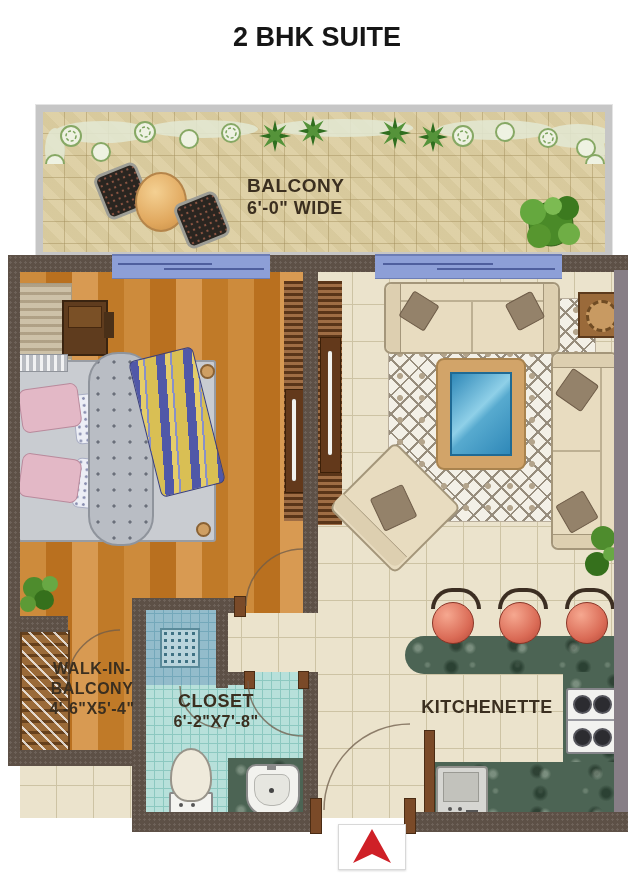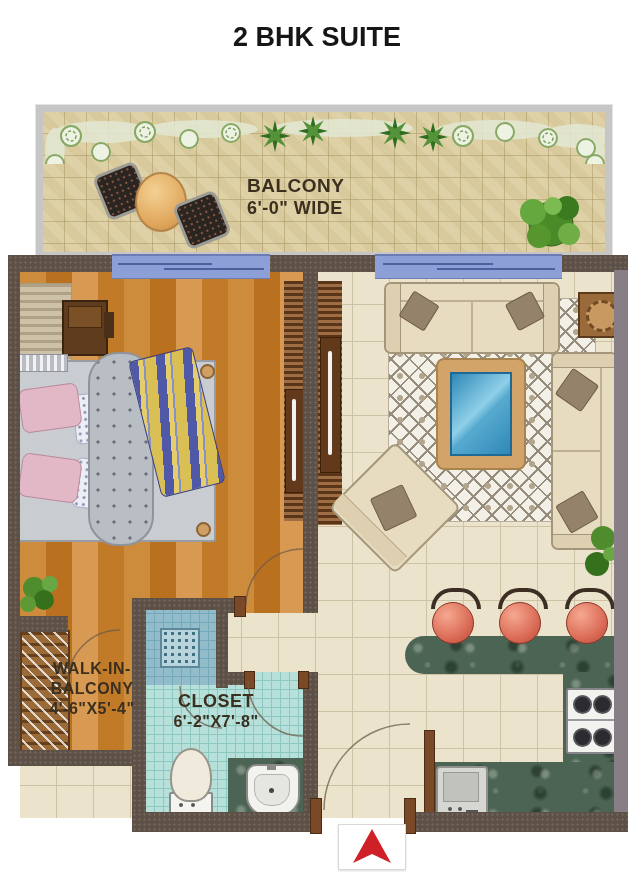--- a/index.html
+++ b/index.html
@@ -351,20 +351,23 @@
 
   <div class="abs room-label" style="left:92px;top:659px;">
     <div class="l2">WALK-IN-</div>
     <div class="l2">BALCONY</div>
     <div class="l2">4'-6"X5'-4"</div>
   </div>
   <div class="abs room-label" style="left:216px;top:691px;">
     <div class="l1">CLOSET</div>
     <div class="l2">6'-2"X7'-8"</div>
   </div>
+  <div class="abs room-label" style="left:487px;top:697px;">
+    <div class="l1">KITCHENETTE</div>
+  </div>
 
   <div class="abs arrow-box" style="left:338px;top:824px;width:66px;height:44px;">
     <svg style="width:66px;height:44px;" viewBox="0 0 66 44">
       <polygon points="33,4 52,38 33,29 14,38" fill="var(--entrance-arrow,#cf2027)"></polygon>
     </svg>
   </div>
 
 </div>
 
 </body></html>

